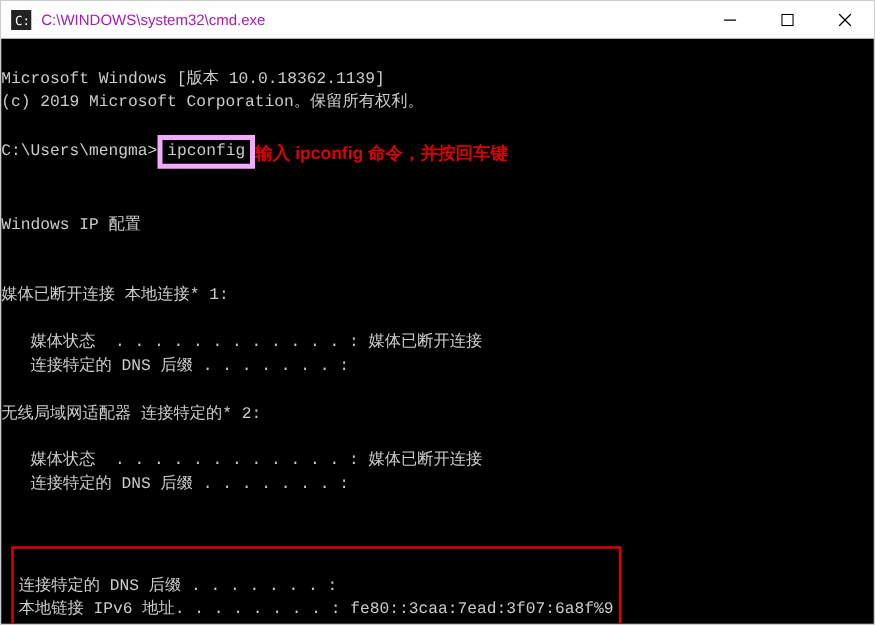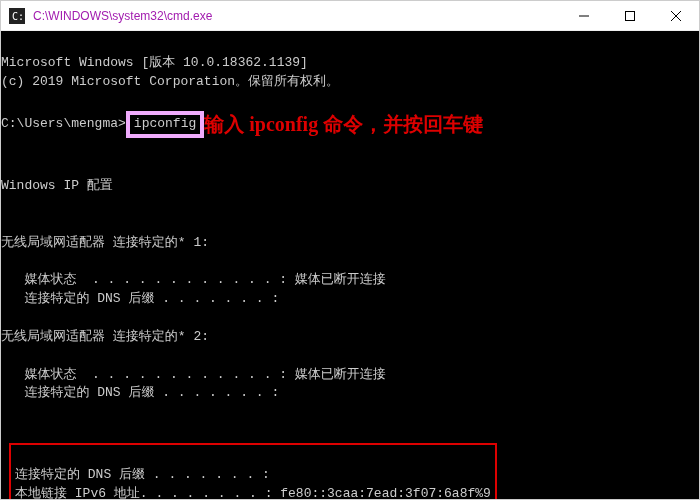--- a/index.html
+++ b/index.html
@@ -64,22 +64,22 @@
   }
   .terminal .line { white-space: pre; }
   .box-red {
     border: 4px solid #f0abfc;
     display: inline-block;
     padding: 0 4px;
     margin: -2px 0;
   }
   .annotation {
     color: #d00;
-    font-family: Liberation Serif, serif;
-    font-size: 20px;
+    font-family: Liberation Sans, sans-serif;
+    font-size: 14px;
     font-weight: bold;
   }
   .block-box {
     border: 2px solid #d00;
     padding: 2px 4px;
     margin: 2px 0 2px 8px;
     display: inline-block;
   }
   .prompt-line { display: flex; align-items: center; }
 </style>
@@ -117,21 +117,21 @@
 
   <div class="terminal">
 <span class="line">Microsoft Windows [版本 10.0.18362.1139]</span>
 <span class="line">(c) 2019 Microsoft Corporation。保留所有权利。</span>
 
 <span class="prompt-line"><span>C:\Users\mengma&gt;</span><span class="box-red"><span>ipconfig</span></span>    <span class="annotation">输入 ipconfig 命令，并按回车键</span></span>
 
 <span class="line">Windows IP 配置</span>
 
 
-<span class="line">无线局域网适配器 连接特定的* 1:</span>
+<span class="line">媒体已断开连接 本地连接* 1:</span>
 
 <span class="line">   媒体状态  . . . . . . . . . . . . : 媒体已断开连接</span>
 <span class="line">   连接特定的 DNS 后缀 . . . . . . . :</span>
 
 <span class="line">无线局域网适配器 连接特定的* 2:</span>
 
 <span class="line">   媒体状态  . . . . . . . . . . . . : 媒体已断开连接</span>
 <span class="line">   连接特定的 DNS 后缀 . . . . . . . :</span>
 
 <span class="prompt-line">                  </span>

